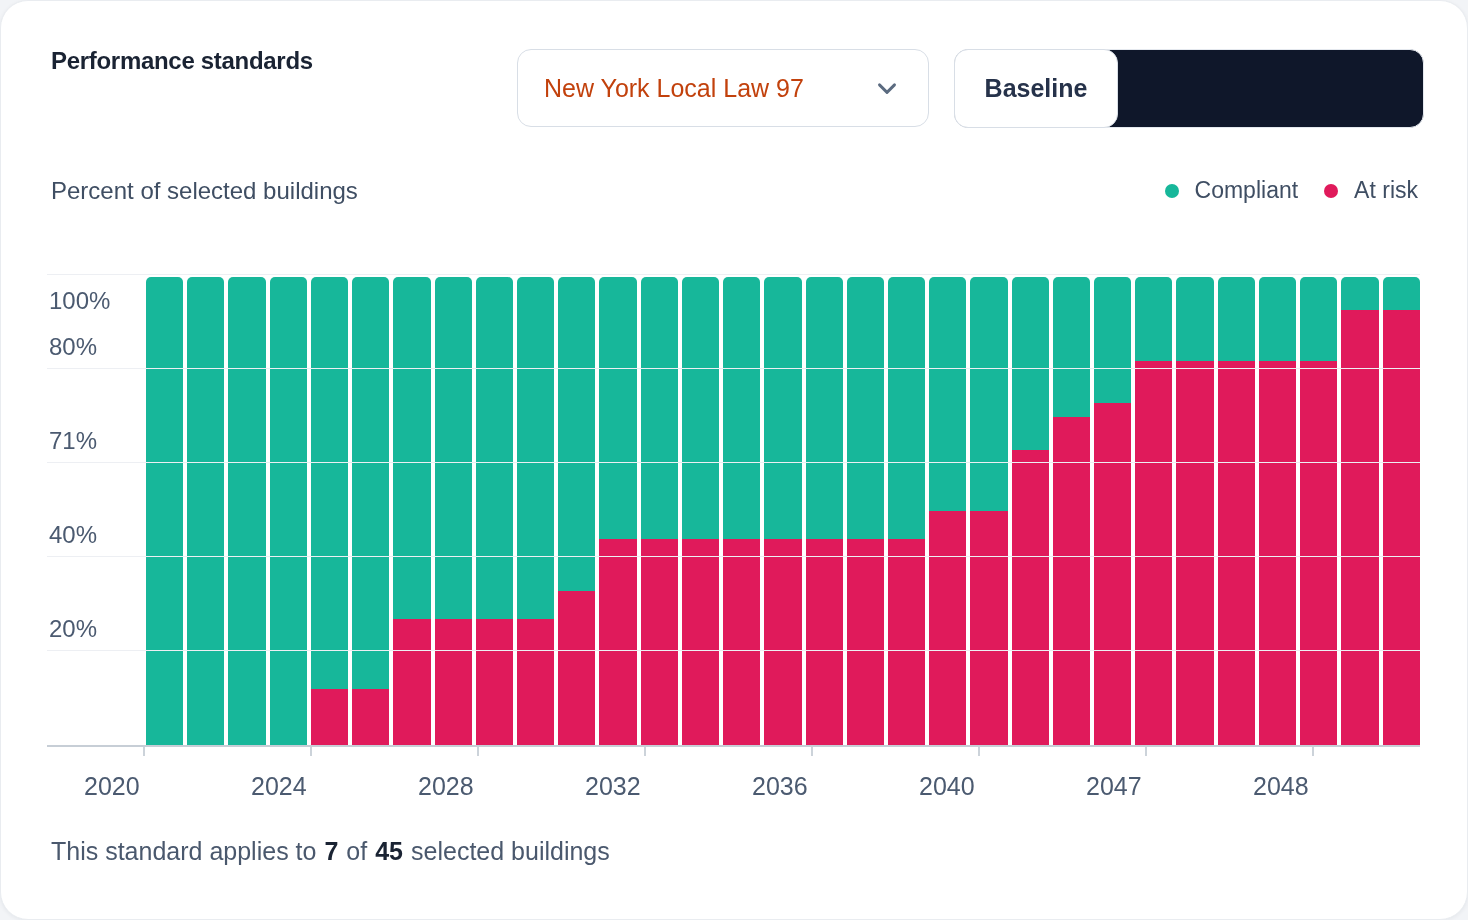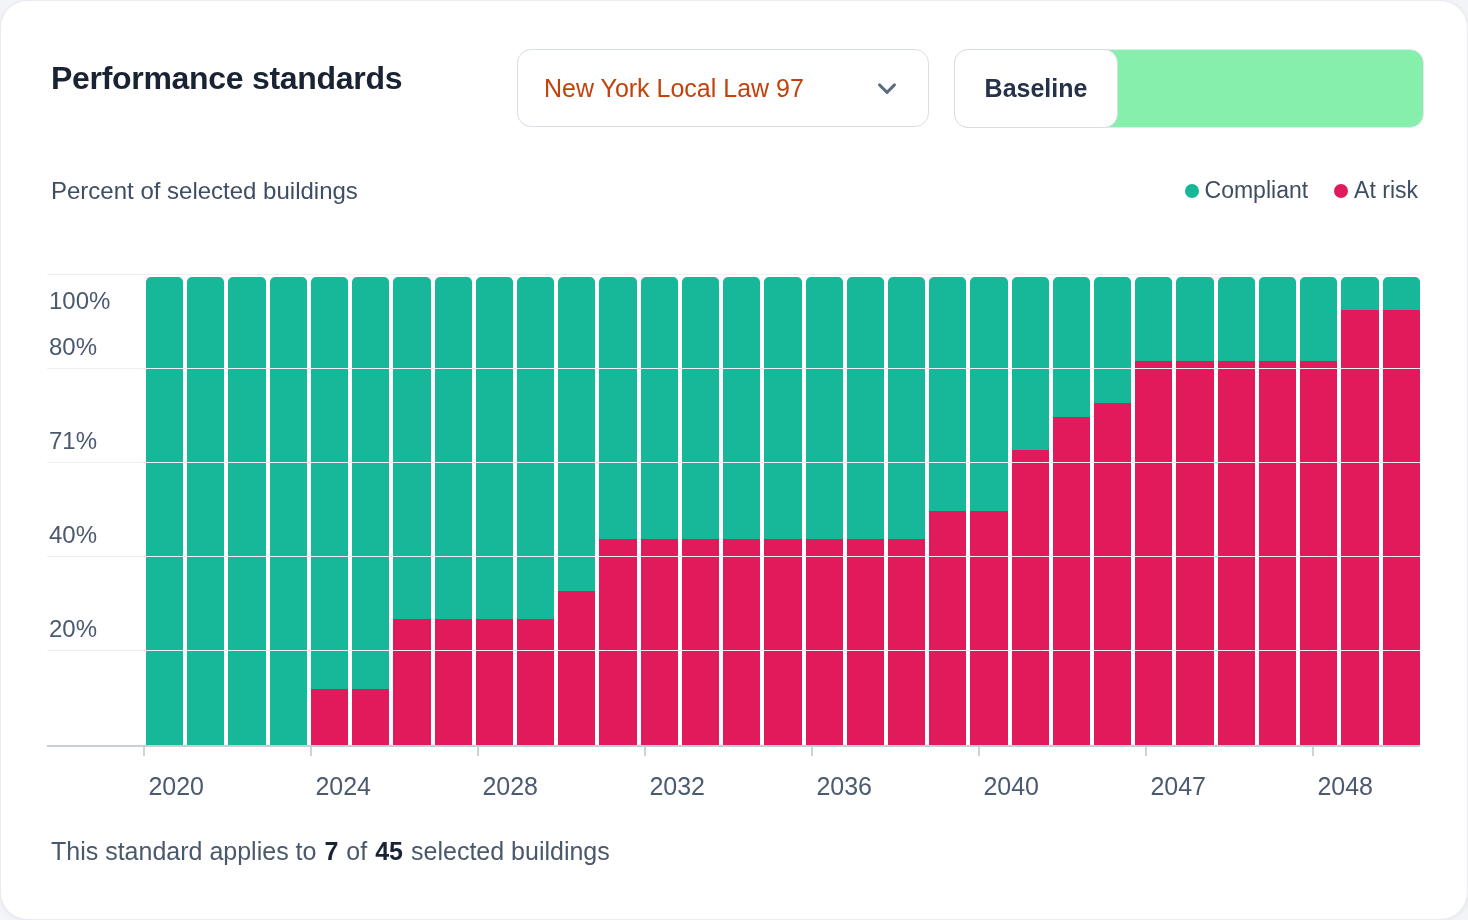--- a/index.html
+++ b/index.html
@@ -12,35 +12,35 @@
   }
   .card {
     position:absolute; inset:0;
     background:#ffffff;
     border:1px solid #e9ecf0;
     border-radius:28px;
     box-shadow:0 1px 4px rgba(20,30,50,.06);
   }
   
   .title {
-    position:absolute; left:50px; top:59px;
-    font-size:32px; font-weight:700; color:#1a2333;
+    position:absolute; left:50px; top:46px;
+    font-size:24px; font-weight:700; color:#1a2333;
     letter-spacing:-.3px;
   }
   .dropdown {
     position:absolute; left:516px; top:48px; width:412px; height:78px;
     background:#fff; border:1.5px solid #d8dee6; border-radius:14px;
     display:flex; align-items:center; justify-content:space-between;
     padding:0 26px; cursor:pointer;
   }
   .dropdown-value { font-size:25px; color:#c2410c; }
   .chevron { width:30px; height:30px; flex:0 0 auto; }
   .toggle-group {
     position:absolute; left:953px; top:48px; width:470px; height:79px;
-    background:#86efac; border:1px solid #e4e8ee; border-radius:14px;
+    background:#0f172a; border:1px solid #e4e8ee; border-radius:14px;
     display:flex; align-items:stretch;
   }
   .toggle-btn {
     border:none; background:transparent; cursor:pointer;
     font-family:"Liberation Sans", sans-serif;
     font-size:25px; color:#68798f; font-weight:600;
     display:flex; align-items:center; justify-content:center;
   }
   .toggle-btn.active {
     background:#ffffff; border:1.5px solid #d8dee6; border-radius:14px;
@@ -50,21 +50,21 @@
   .toggle-btn.inactive { flex:1; }
   
   .axis-title {
     position:absolute; left:50px; top:176px;
     font-size:24px; color:#3f4e63;
   }
   .legend {
     position:absolute; right:49px; top:176px;
     display:flex; align-items:center; gap:26px;
   }
-  .legend-item { display:flex; align-items:center; gap:6px; }
+  .legend-item { display:flex; align-items:center; gap:16px; }
   .legend-dot { width:14px; height:14px; border-radius:50%; }
   .legend-label { font-size:23px; color:#3f4e63; }
   
   .plot { position:absolute; inset:0; pointer-events:none; }
   .gridline {
     position:absolute; left:46px; width:1373px; height:1px;
     background:#edeff3;
   }
   .y-label {
     position:absolute; left:48px; width:90px;
@@ -72,21 +72,21 @@
   }
   .x-axis-line {
     position:absolute; left:46px; top:744px; width:1373px; height:2px;
     background:#c7ced6;
   }
   .x-tick {
     position:absolute; top:746px; width:2px; height:9px; background:#ccd3da;
   }
   .x-label {
     position:absolute; top:771px; width:120px;
-    font-size:25px; color:#4b5a70; text-align:right;
+    font-size:25px; color:#4b5a70; text-align:left;
   }
   .bars {
     position:absolute; left:145px; top:276px; width:1274px; height:468px;
     display:flex; gap:4px; align-items:flex-end; pointer-events:auto;
   }
   .bar {
     flex:1; height:100%;
     display:flex; flex-direction:column;
     border-radius:5px 5px 0 0; overflow:hidden; cursor:pointer;
   }

